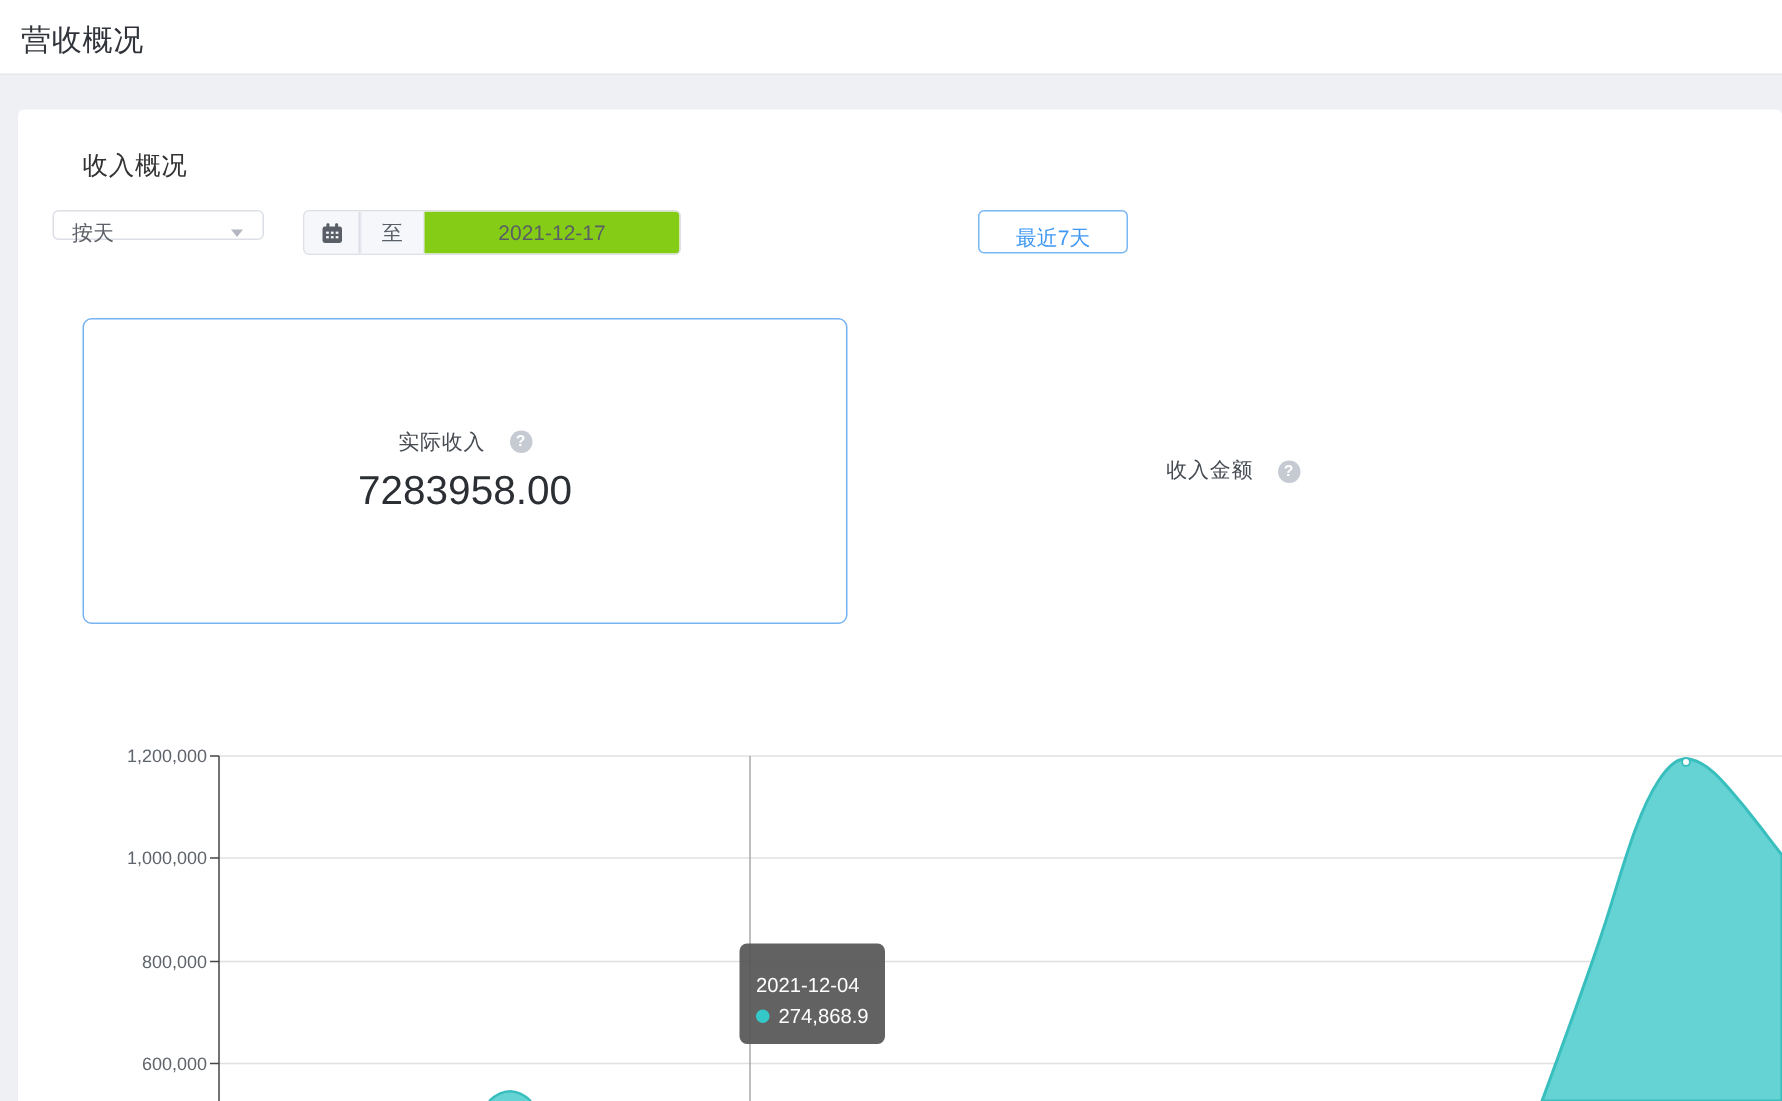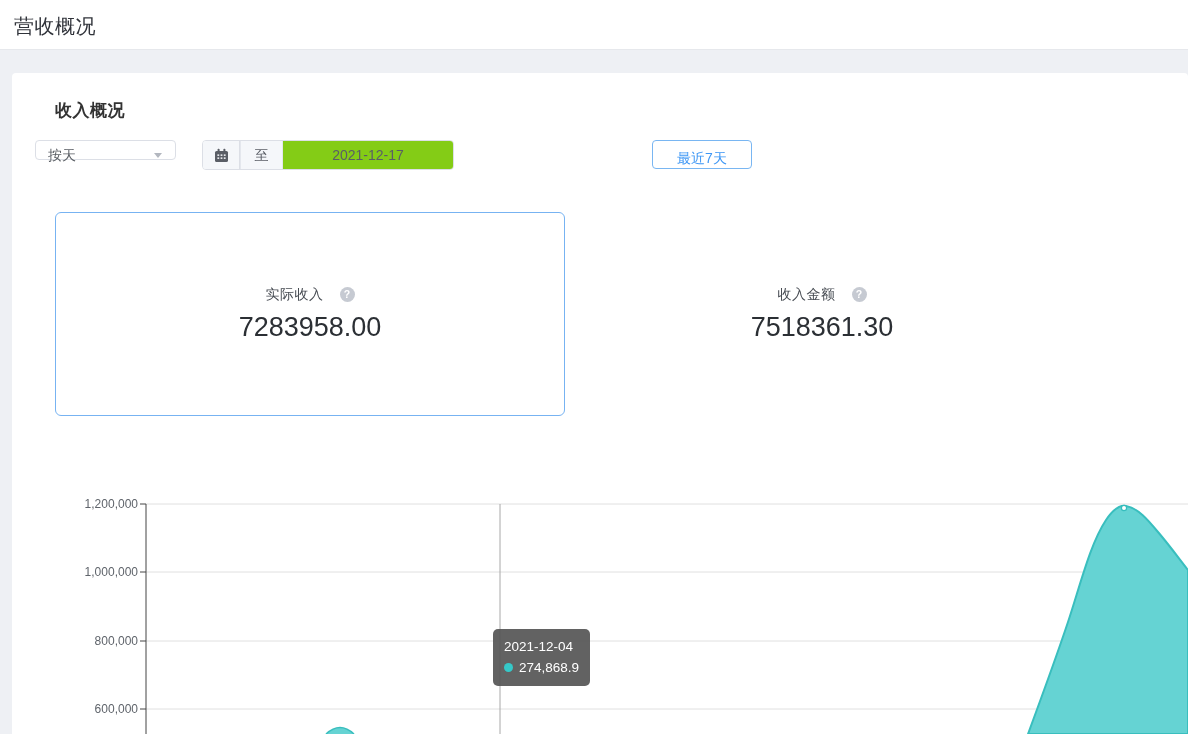--- a/index.html
+++ b/index.html
@@ -5,21 +5,21 @@
   html,body{margin:0;padding:0;}
   body{font-family:"Liberation Sans","DejaVu Sans",sans-serif;background:#eceef2;}
   .stage{position:relative;width:1188px;height:734px;background:#eef0f4;overflow:hidden;}
 
   
   .topbar{position:absolute;left:0;top:0;width:1188px;height:50px;background:#fff;border-bottom:1px solid #e6e8ec;box-sizing:border-box;}
   .topbar .title{position:absolute;left:14px;top:13px;font-size:20px;color:#30333a;font-weight:500;letter-spacing:.5px;}
 
   
   .panel{position:absolute;left:12px;top:73px;width:1176px;height:661px;background:#fff;border-radius:4px 4px 0 0;}
-  .section-title{position:absolute;left:43px;top:26px;font-size:17px;color:#333;font-weight:700;letter-spacing:.5px;}
+  .section-title{position:absolute;left:43px;top:26px;font-size:17px;color:#333;font-weight:400;letter-spacing:.5px;}
 
   
   .select{position:absolute;left:23px;top:67px;width:141px;height:20px;box-sizing:border-box;border:1px solid #dcdfe6;border-radius:4px;background:#fff;cursor:pointer;}
   .select .val{position:absolute;left:12px;top:0;line-height:28px;font-size:14px;color:#5c6066;}
   .caret{position:absolute;right:13px;top:12px;width:0;height:0;border-left:4.5px solid transparent;border-right:4.5px solid transparent;border-top:5px solid #b3b7bf;}
 
   .dategroup{position:absolute;left:190px;top:67px;height:30px;display:flex;box-sizing:border-box;border:1px solid #dcdfe6;border-radius:4px;overflow:hidden;background:#fff;}
   .dategroup .cell{height:28px;line-height:28px;font-size:14px;color:#5a5e66;text-align:center;box-sizing:border-box;}
   .dg-icon{width:37px;background:#f5f7fa;border-right:1px solid #dcdfe6;display:flex;align-items:center;justify-content:center;}
   .dg-input{width:172px;background:#fff;}
@@ -37,21 +37,21 @@
   .stat-label{font-size:14px;color:#464b52;font-weight:500;letter-spacing:.5px;}
   .help{width:15px;height:15px;border-radius:50%;background:#c6cad2;color:#fff;font-size:10.5px;font-weight:bold;line-height:15px;text-align:center;cursor:pointer;}
   .stat-value{margin-top:8px;font-size:27px;color:#2b2f34;}
 
   
   .chart{position:absolute;left:0;top:407px;width:1176px;height:254px;}
   .chart svg{display:block;}
   .ylab{font-size:12px;fill:#5f646b;}
 
   
-  .tooltip{position:absolute;left:481px;top:556px;background:rgba(86,86,86,.93);border-radius:5px;padding:8px 11px 7px 11px;color:#fff;font-size:13.5px;line-height:1.55;white-space:nowrap;pointer-events:none;}
+  .tooltip{position:absolute;left:481px;top:556px;background:rgba(86,86,86,.93);border-radius:5px;padding:18px 11px 7px 11px;color:#fff;font-size:13.5px;line-height:1.55;white-space:nowrap;pointer-events:none;}
   .tooltip .dot{display:inline-block;width:9px;height:9px;border-radius:50%;background:#35c8c8;margin-right:6px;}
 </style>
 </head>
 <body>
 
 <div class="stage">
 
   <div class="topbar">
     <div class="title">营收概况</div>
   </div>
@@ -93,21 +93,20 @@
         <span class="help">?</span>
       </div>
       <div class="stat-value">7283958.00</div>
     </div>
 
     <div class="card card2">
       <div class="stat-label-row">
         <span class="stat-label">收入金额</span>
         <span class="help">?</span>
       </div>
-      <div class="stat-value">7518361.30</div>
     </div>
 
     <div class="chart">
       <svg width="1176" height="254" viewBox="0 0 1176 254">
 
         <g stroke="#e0e0e0" stroke-width="1">
           <line x1="134" y1="24" x2="1176" y2="24"></line>
           <line x1="134" y1="92" x2="1176" y2="92"></line>
           <line x1="134" y1="161" x2="1176" y2="161"></line>
           <line x1="134" y1="229" x2="1176" y2="229"></line>

